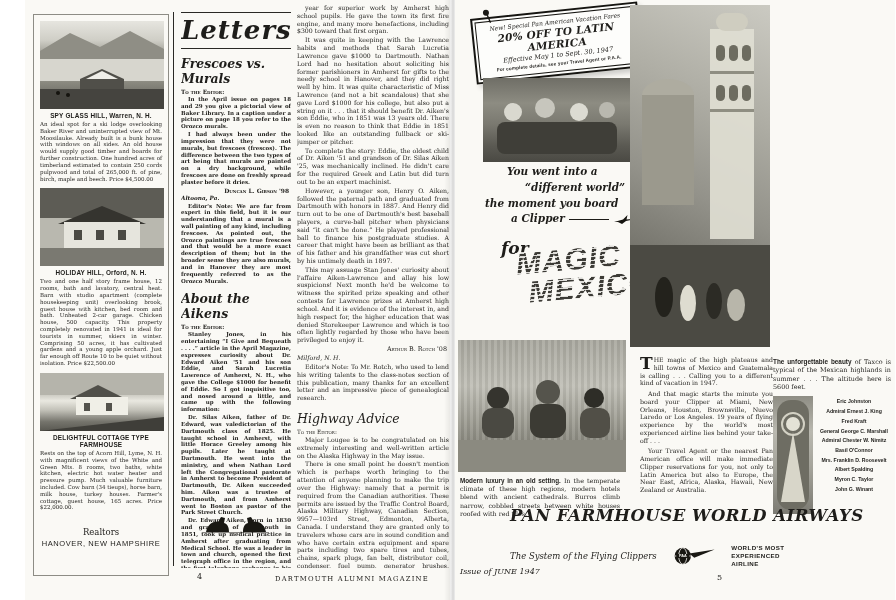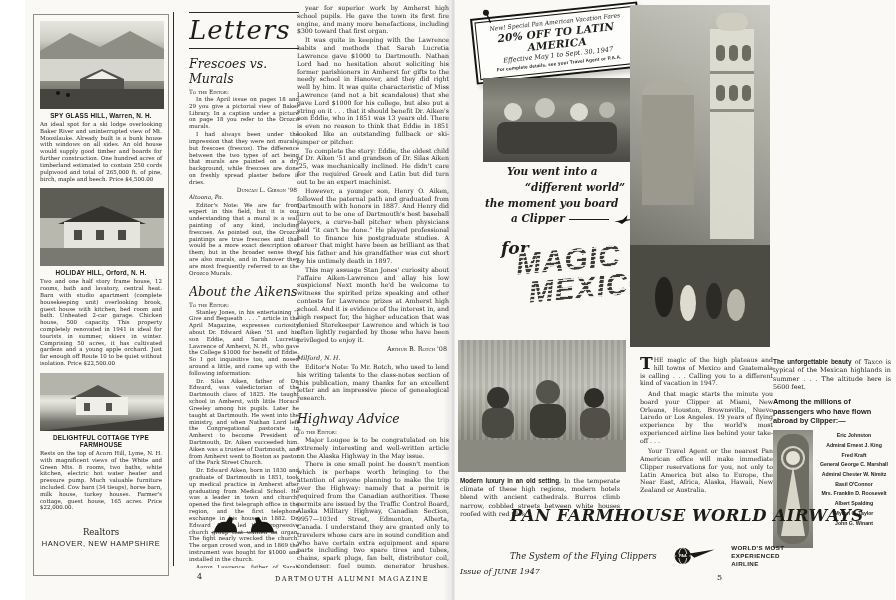--- a/index.html
+++ b/index.html
@@ -18,21 +18,21 @@
   .ph-house{width:124px;height:78px;margin-top:6px;background:linear-gradient(180deg,#74736b 0%,#5b5a53 28%,#d9d8d0 46%,#b4b3aa 62%,#90output8f86 78%,#6e6d66 100%);}
   .ph-farm{width:124px;height:58px;margin-top:6px;background:linear-gradient(180deg,#d2d1c9 0%,#b2b1a8 28%,#e9e8e0 48%,#c2c1b8 64%,#75746c 84%,#595851 100%);}
   .ad-cap{font-family:"Liberation Sans",sans-serif;font-weight:bold;font-size:6.4px;text-align:center;margin:3px 0 2px;letter-spacing:.2px;}
   .ad-body{font-size:5.5px;line-height:1.24;text-align:justify;margin:0 0 3px;}
   .firm{margin-top:6px;text-align:center;}
   .firm-name{font-family:"Liberation Sans",sans-serif;font-weight:bold;font-size:17px;letter-spacing:4px;color:#23221f;}
   .firm-sub{font-size:8.5px;margin-top:16px;}
   .firm-city{font-family:"Liberation Sans",sans-serif;font-size:7.5px;letter-spacing:.6px;margin-top:2px;}
   
   .col-rule{position:absolute;left:148px;top:12px;width:1px;height:554px;background:#2a2925;}
-  .col2{position:absolute;left:164px;top:12px;width:110px;height:556px;overflow:hidden;}
+  .col2{position:absolute;left:156px;top:12px;width:110px;height:556px;overflow:hidden;font-weight:bold;}
   .col3{position:absolute;left:272px;top:4px;width:152px;height:564px;overflow:hidden;}
   .rule{height:1px;background:#2a2925;}
   .masthead-title{font-style:italic;font-size:26px;margin:2px 0 3px;letter-spacing:1px;}
   .sec-head{font-style:italic;font-size:12.5px;margin:7px 0 3px;}
   .sec-head.hw{margin-top:9px;}
   .salut{font-variant:small-caps;font-size:5.8px;margin-bottom:1px;}
   .lt{font-size:5.5px;line-height:1.24;text-align:justify;}
   .lt p{margin:0 0 1px;text-indent:7px;}
   .c3 .lt,.c3t{font-size:6.2px;line-height:1.26;text-align:justify;}
   .c3t p{margin:0 0 1px;text-indent:8px;font-size:6.2px;line-height:1.26;text-align:justify;}
@@ -312,21 +312,20 @@
   <div class="adcopy">
     <p class="lead">THE magic of the high plateaus and hill towns of Mexico and Guatemala is calling . . . Calling you to a different kind of vacation in 1947.</p>
     <p>And that magic starts the minute you board your Clipper at Miami, New Orleans, Houston, Brownsville, Nuevo Laredo or Los Angeles. 19 years of flying experience by the world's most experienced airline lies behind your take-off . . .</p>
     <p>Your Travel Agent or the nearest Pan American office will make immediate Clipper reservations for you, not only to Latin America but also to Europe, the Near East, Africa, Alaska, Hawaii, New Zealand or Australia.</p>
   </div>
 
   <div class="sidebar">
     <div class="side-cap">
       <b>The unforgettable beauty</b><span> of Taxco is typical of the Mexican highlands in summer . . . The altitude here is 5600 feet.</span>
     </div>
-    <div class="side-head">Among the millions of passengers who have flown abroad by Clipper:—</div>
     <div class="side-row">
       <div class="photo ph-statue">
         <svg width="40" height="118" viewBox="0 0 40 118">
           <rect x="4" y="4" width="32" height="110" rx="14" fill="#6e6d63"></rect>
           <circle cx="20" cy="28" r="7" fill="#e4e2d6"></circle>
           <circle cx="20" cy="28" r="11" fill="none" stroke="#d3d1c4" stroke-width="2"></circle>
           <polygon points="20,36 32,106 8,106" fill="#d8d6c9"></polygon>
         </svg>
       </div>
       <div class="names">

